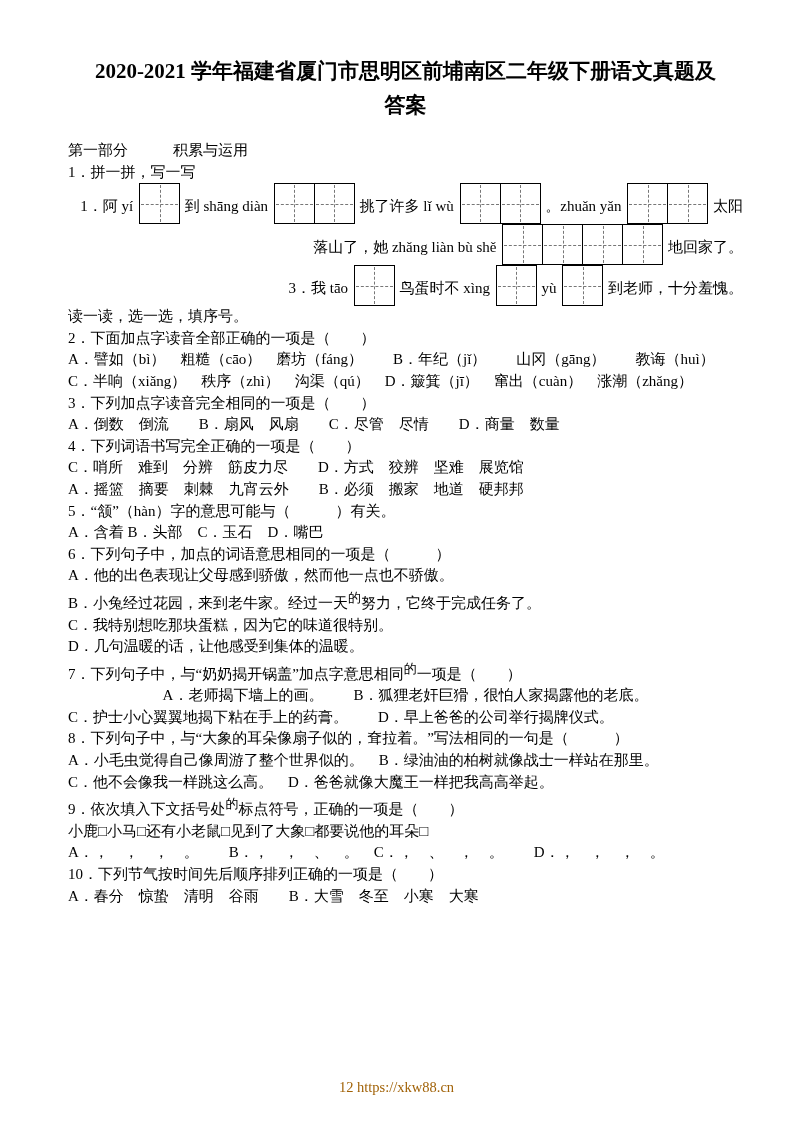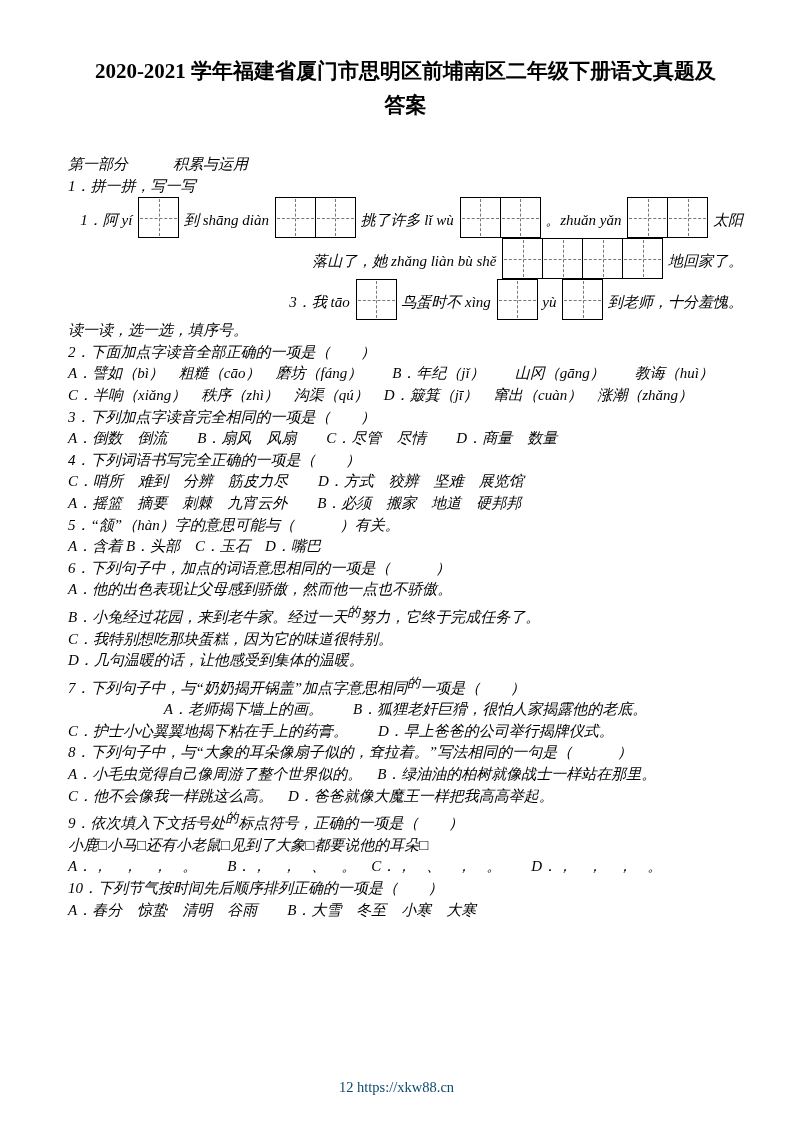--- a/index.html
+++ b/index.html
@@ -14,27 +14,26 @@
     position: relative;
     width: 793px; height: 1122px;
     padding: 54px 50px 0 68px;
     overflow: hidden;
   }
   .title {
     text-align: center;
     font-weight: bold;
     font-size: 21px;
     line-height: 34px;
-    margin: 0 0 32px 0;
+    margin: 0 0 18px 0;
   }
   p.line {
     margin: 0;
     font-size: 15px;
     line-height: 21.6px;
-    font-style: italic;
   }
   .fill { line-height: 26px; white-space: nowrap; text-align: right; }
   .tzg-group {
     display: inline-block;
     white-space: nowrap;
     margin: 0 2px;
     vertical-align: -6px;
   }
   .tzg {
     display: inline-block;
@@ -58,21 +57,21 @@
   .sup { font-size: 13px; vertical-align: 6px; }
   .mt4  { margin-top: 4px; }
   .mt6  { margin-top: 6px; text-align: center; }
   .mt8  { margin-top: 8px; }
   .mt12 { margin-top: 12px; }
   .footer {
     position: absolute;
     left: 0; right: 0; bottom: 26px;
     text-align: center;
     font-size: 14.5px;
-    color: #0c4a6e;
+    color: #a16207;
   }
 </style>
 </head>
 <body>
 
 <div class="page">
 
   <div class="title">
     <div>2020-2021 学年福建省厦门市思明区前埔南区二年级下册语文真题及</div>
     <div>答案</div>

